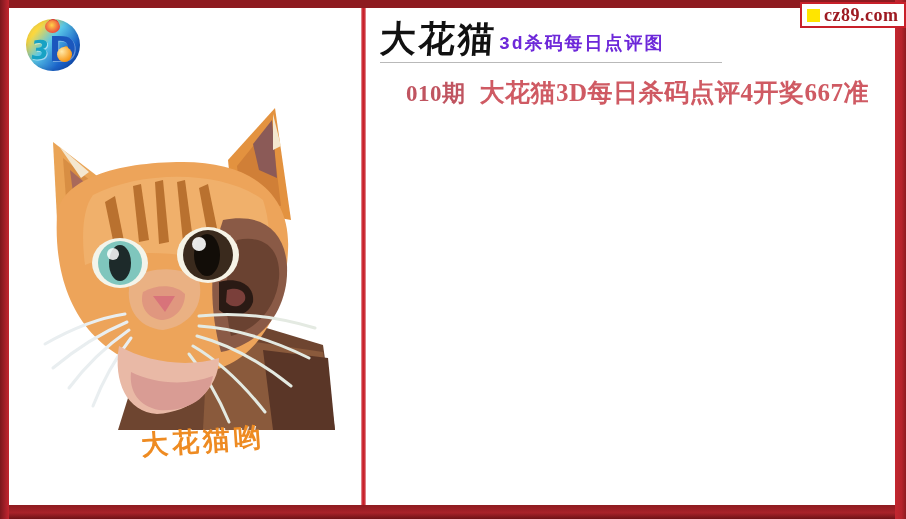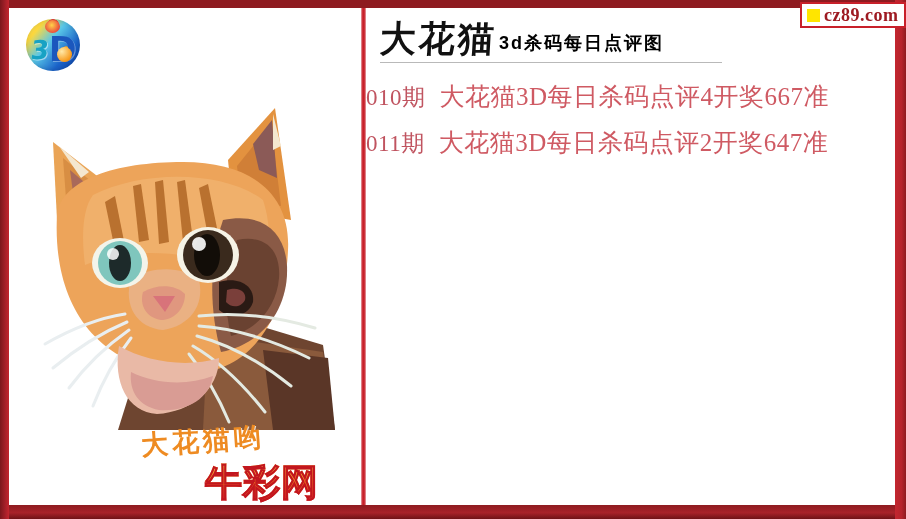--- a/index.html
+++ b/index.html
@@ -84,29 +84,29 @@
 
   
   .right-panel{position:absolute;left:366px;top:8px;right:11px;height:497px;background:#ffffff;}
   .head{position:absolute;left:14px;top:8px;right:0;height:48px;}
   .head .big{
     font-family:"DejaVu Serif",serif;font-size:36px;font-weight:bold;color:#111111;
     letter-spacing:3px;line-height:44px;display:inline-block;vertical-align:baseline;
     transform:skewX(-3deg);
   }
   .head .sub{
-    font-family:Liberation Sans, sans-serif;font-size:18px;font-weight:bold;color:#000000;
+    font-family:Liberation Mono, monospace;font-size:18px;font-weight:bold;color:#6d28d9;
     letter-spacing:2px;display:inline-block;vertical-align:baseline;
     position:relative;top:-2px;margin-left:2px;
   }
   .head .rule{position:absolute;left:0;top:46px;width:342px;height:1px;background:#b9b9b9;}
 
   .rows{position:absolute;left:0;top:62px;right:4px;}
   .row{
-    height:46px;line-height:54px;padding-right:22px;white-space:nowrap;
+    height:46px;line-height:45px;text-align:right;padding-right:22px;white-space:nowrap;font-weight:bold;
   }
   .row .period{
     font-family:"Liberation Serif",serif;font-size:23px;color:#c05460;letter-spacing:.5px;
   }
   .row .body{
     font-family:"Liberation Serif",serif;font-size:25px;color:#cf5a63;letter-spacing:.5px;
     margin-left:14px;
   }
 
   
@@ -203,41 +203,37 @@
         <path d="M108 272 C132 284 164 286 190 276 C186 300 162 312 136 310 C116 306 106 292 108 272 Z" fill="#d99c94"></path>
 
         <path d="M250 14 L258 46 L250 50 Z" fill="#f4e7cf"></path>
         <path d="M36 46 L66 72 L58 78 Z" fill="#f4e7cf"></path>
       </svg>
     </div>
 
     <div class="cat-caption">大花猫哟</div>
 
     <div class="watermark">
-      <div class="wm-cn">牛彩网</div>
       <div class="wm-url">www.cz89.com</div>
     </div>
   </div>
 
   <div class="divider"></div>
 
   <div class="right-panel">
 
     <div class="head">
       <span class="big">大花猫</span><span class="sub">3d杀码每日点评图</span>
       <div class="rule"></div>
     </div>
 
     <div class="rows">
       <div class="row">
         <span class="period">010期</span><span class="body">大花猫3D每日杀码点评4开奖667准</span>
       </div>
-      <div class="row">
-        <span class="period">011期</span><span class="body">大花猫3D每日杀码点评2开奖647准</span>
-      </div>
     </div>
   </div>
 
   <div class="frame-top"></div>
   <div class="frame-bottom"></div>
   <div class="frame-left"></div>
   <div class="frame-right"></div>
 
   <div class="cz-badge">
     <span class="sq"></span>

